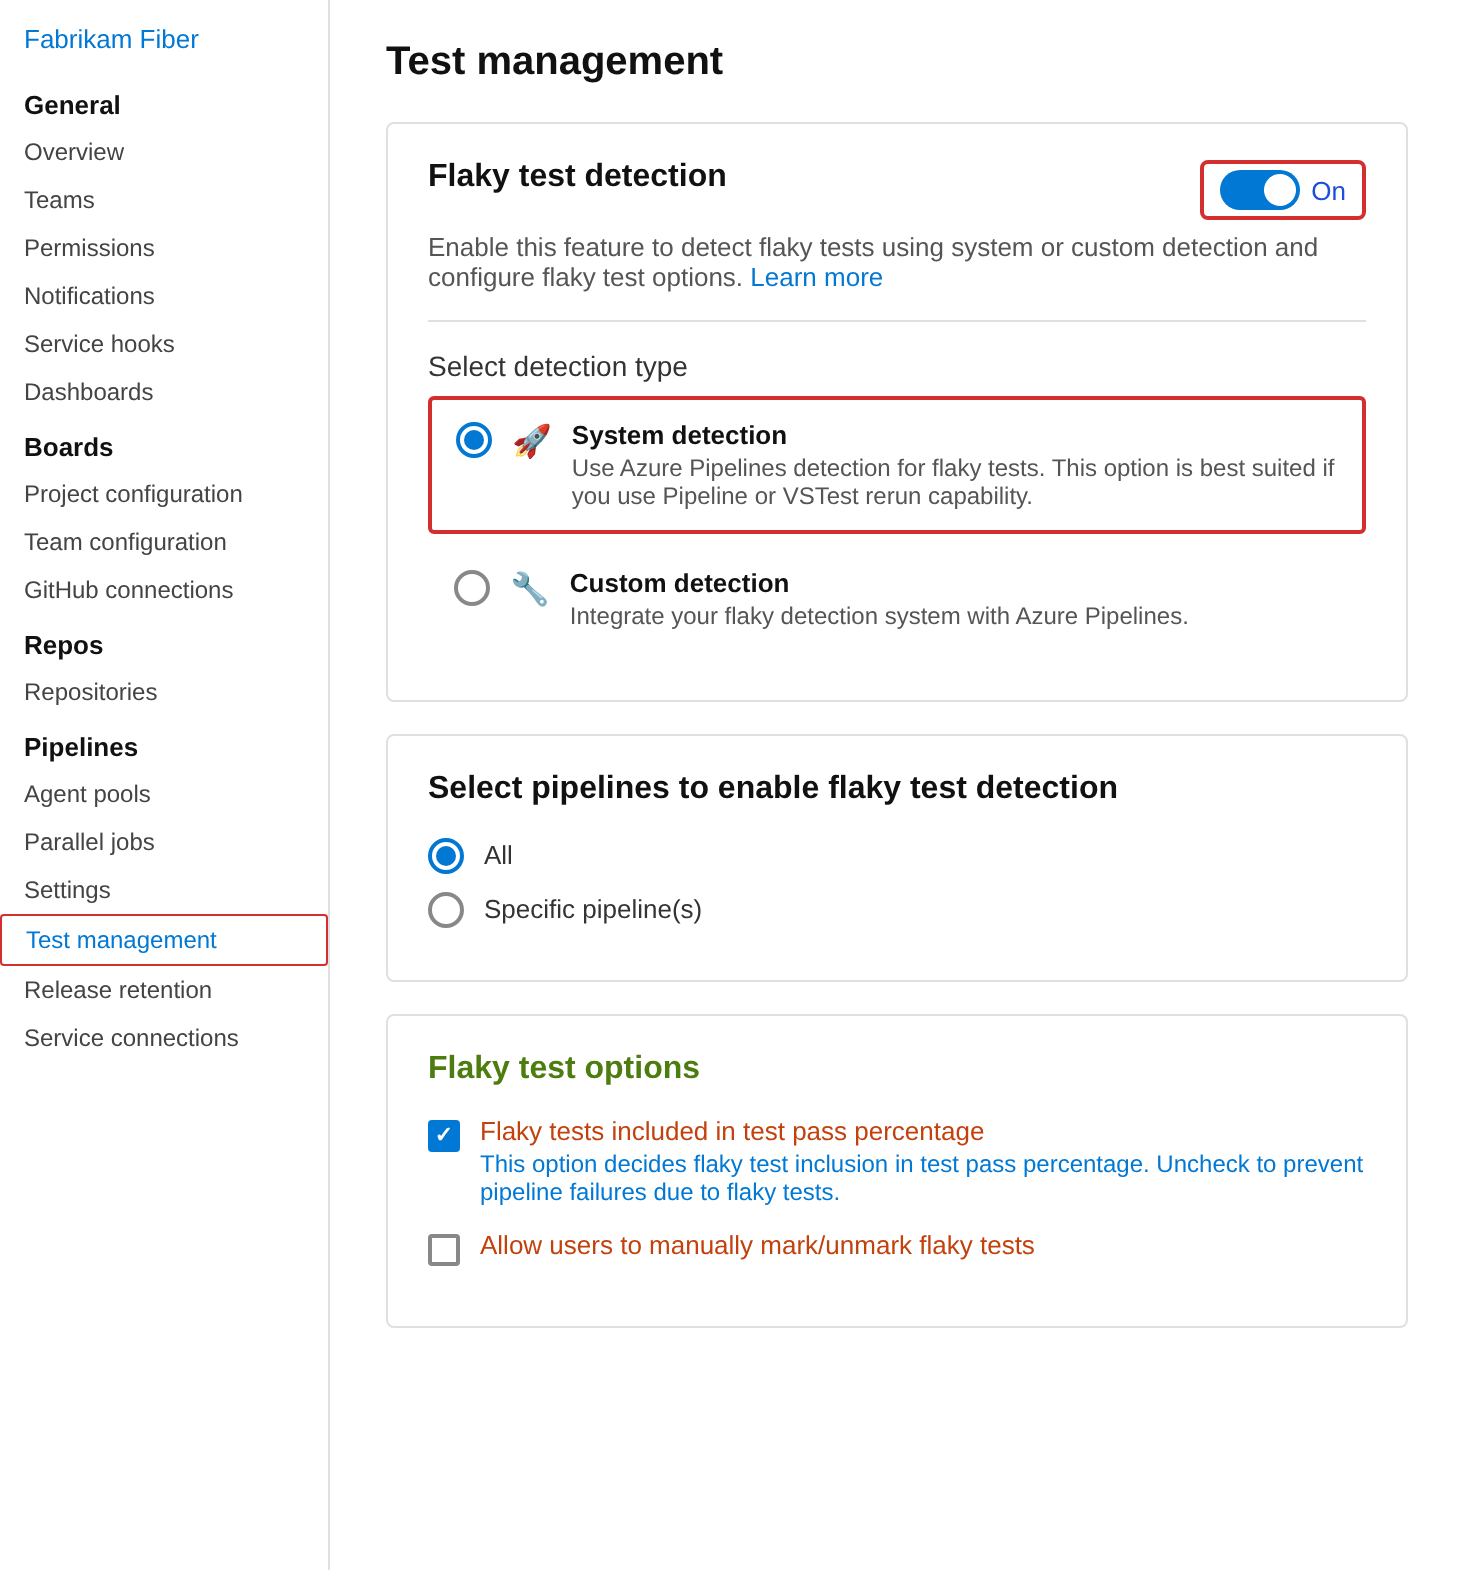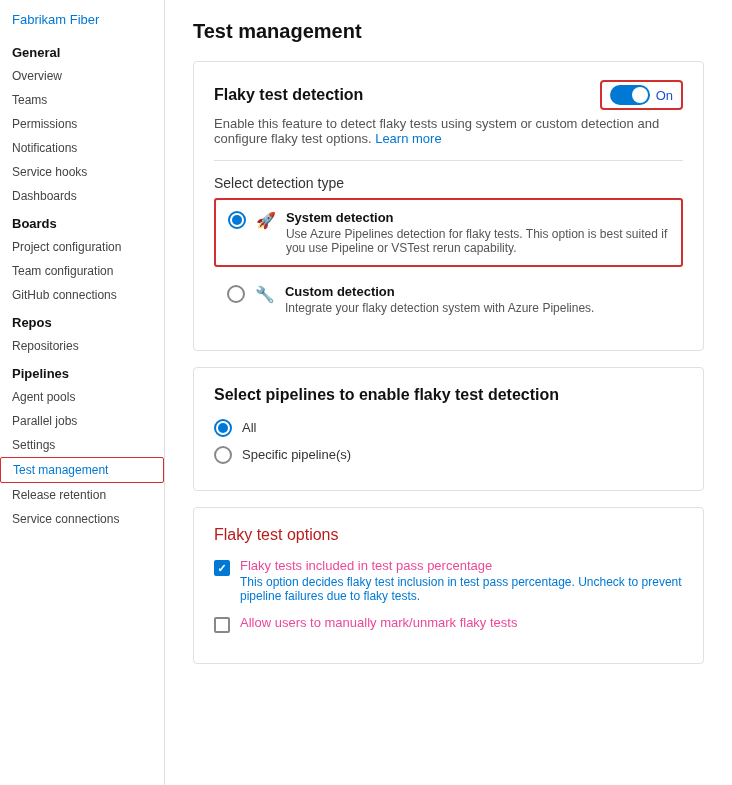--- a/index.html
+++ b/index.html
@@ -72,21 +72,21 @@
       border: 1px solid #e0e0e0;
       border-radius: 4px;
       padding: 18px 20px;
       margin-bottom: 16px;
       background: #fff;
     }
 
     
     .card-header-row {
       display: flex;
-      align-items: center;
+      align-items: flex-start;
       justify-content: space-between;
       margin-bottom: 6px;
     }
     .card-section-title {
       font-size: 16px;
       font-weight: 600;
       color: #111;
     }
     .toggle-container {
       display: flex;
@@ -205,22 +205,22 @@
       margin-bottom: 8px;
     }
     .pipeline-radio-label {
       font-size: 13px;
       color: #333;
     }
 
     
     .options-section-title {
       font-size: 16px;
-      font-weight: 400;
-      color: #b91c1c;
+      font-weight: 700;
+      color: #4d7c0f;
       margin-bottom: 14px;
     }
     .checkbox-row {
       display: flex;
       align-items: flex-start;
       gap: 10px;
       margin-bottom: 12px;
     }
     .checkbox-box {
       width: 16px;
@@ -241,21 +241,21 @@
     }
     .checkmark {
       color: #fff;
       font-size: 11px;
       font-weight: 700;
       line-height: 1;
     }
     .checkbox-text-title {
       font-size: 13px;
       font-weight: 500;
-      color: #ec4899;
+      color: #c2410c;
     }
     .checkbox-text-desc {
       font-size: 12px;
       color: #0078d4;
       margin-top: 2px;
     }
   </style>
 </head>
 <body>
 

